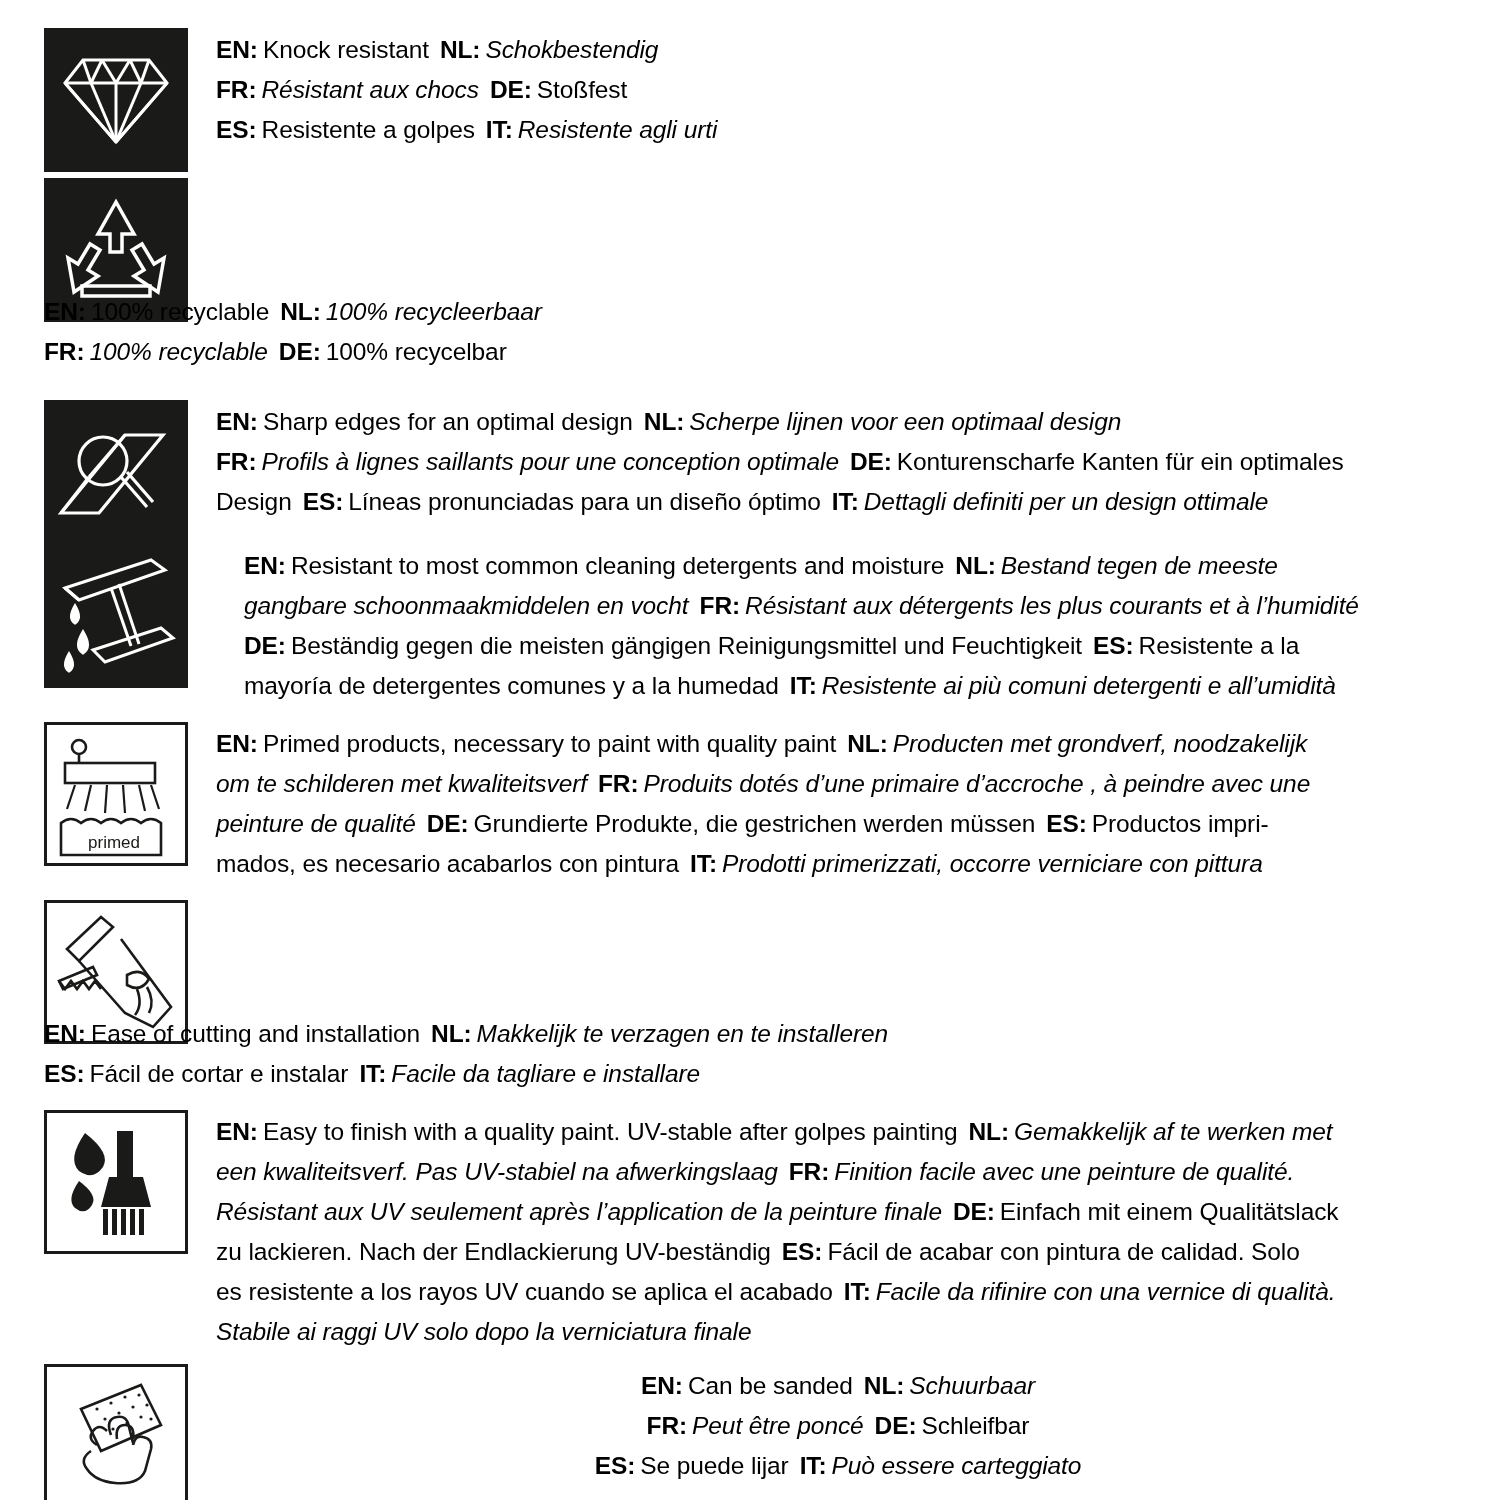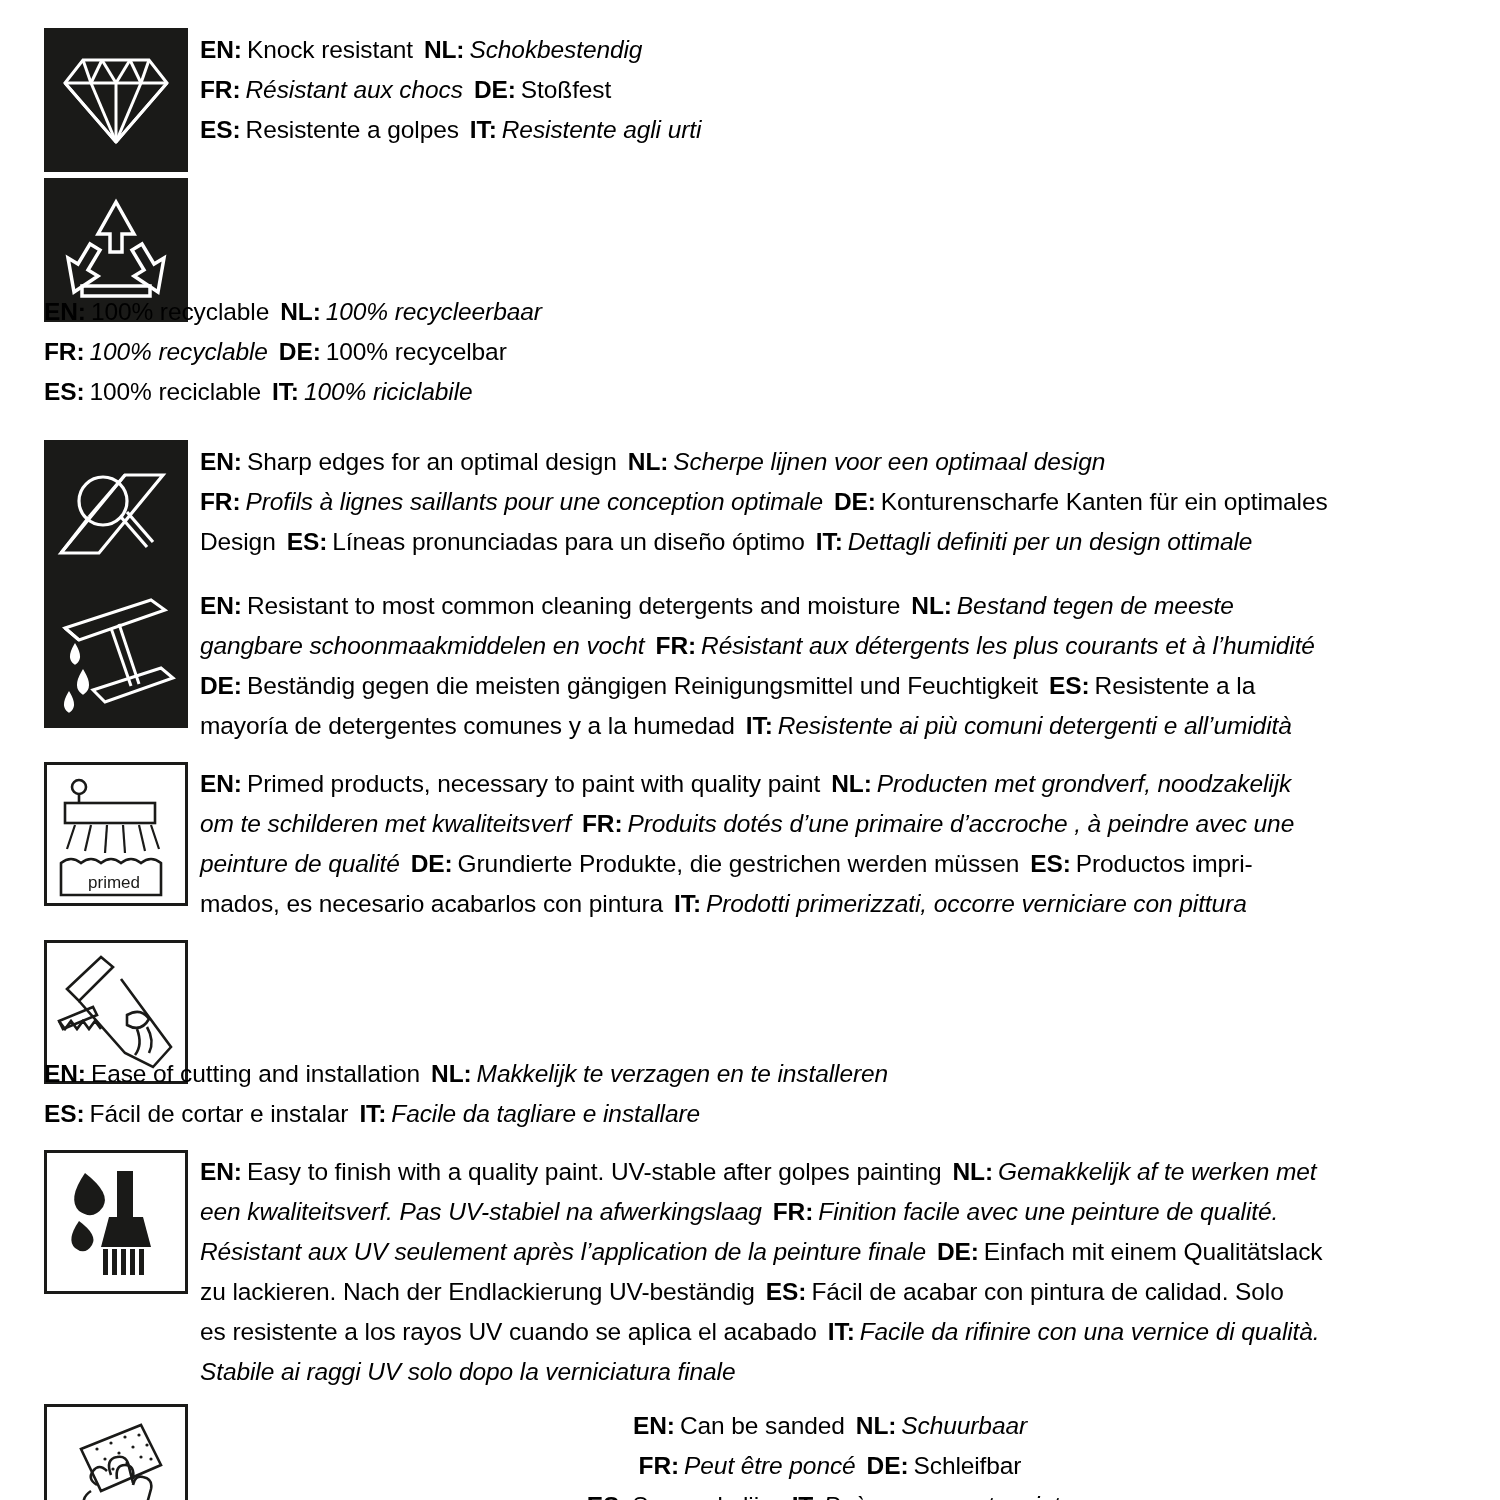--- a/index.html
+++ b/index.html
@@ -24,21 +24,21 @@
   .row {
     display: flex;
     align-items: flex-start;
     padding: 0 40px 0 44px;
     box-sizing: border-box;
   }
   .icon-cell {
     width: 144px;
     min-width: 144px;
     height: 112px;
-    margin-right: 12px;
+    margin-right: 28px;
     box-sizing: border-box;
     display: block;
   }
   .icon-box-dark {
     width: 144px;
     height: 144px;
     background: #1a1a18;
     display: flex;
     align-items: center;
     justify-content: center;
@@ -75,21 +75,21 @@
     width: 11px;
   }
   .gap-sm {
     display: inline-block;
     width: 5px;
   }
   
   #row-0 { margin-top: 28px; }
   #row-1 { margin-top: 28px; flex-direction: column; }
   #row-2 { margin-top: 28px; }
-  #row-3 { margin-top: 22px; }
+  #row-3 { margin-top: 22px; gap: 28px; }
   #row-4 { margin-top: 16px; }
   #row-5 { margin-top: 16px; flex-direction: column; }
   #row-6 { margin-top: 16px; }
   #row-7 { margin-top: 12px; text-align: center; }
   svg { display: block; }
 </style>
 </head>
 <body>
 
 <div class="sheet">
@@ -142,23 +142,20 @@
         </svg>
       </div>
     </div>
     <div class="text-cell">
       <div class="line">
         <span class="lang">EN:</span><span class="gap-sm"></span><span>100% recyclable</span><span class="gap"></span><span class="lang">NL:</span><span class="gap-sm"></span><span class="it-txt">100% recycleerbaar</span>
       </div>
       <div class="line">
         <span class="lang">FR:</span><span class="gap-sm"></span><span class="it-txt">100% recyclable</span><span class="gap"></span><span class="lang">DE:</span><span class="gap-sm"></span><span>100% recycelbar</span>
       </div>
-      <div class="line">
-        <span class="lang">ES:</span><span class="gap-sm"></span><span>100% reciclable</span><span class="gap"></span><span class="lang">IT:</span><span class="gap-sm"></span><span class="it-txt">100% riciclabile</span>
-      </div>
     </div>
   </div>
 
   <div class="row" id="row-2">
     <div class="icon-cell">
       <div class="icon-box-dark">
         <svg width="122" height="110" viewBox="0 0 122 110">
           <g fill="none" stroke="#ffffff" stroke-width="3.2">
             <path d="M6 96 L70 18 L108 18 L44 96 Z"></path>
             <line x1="70" y1="18" x2="34" y2="60"></line>

